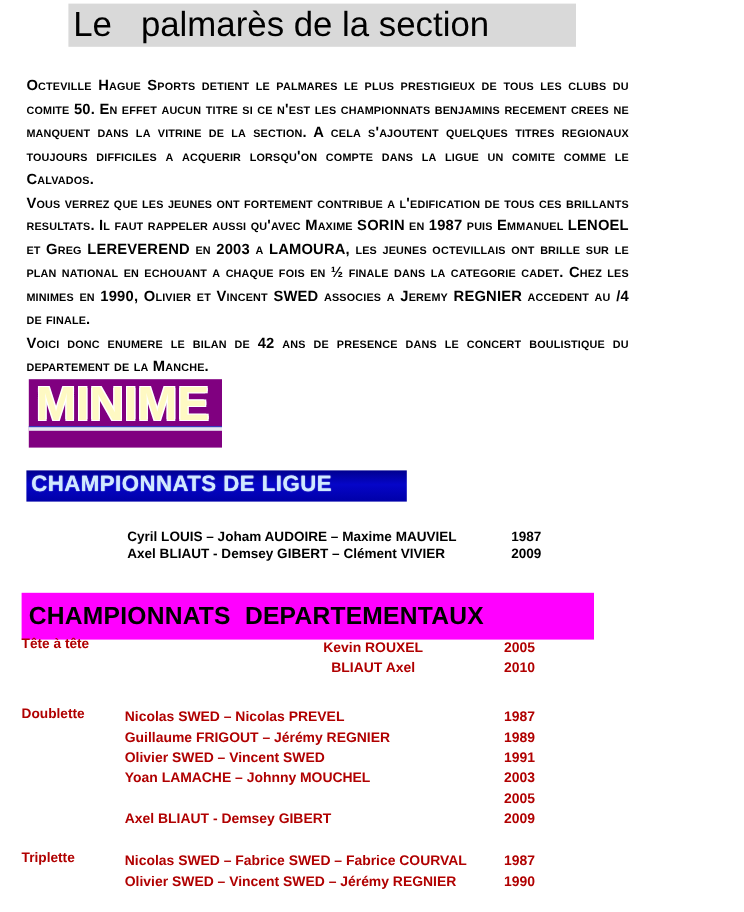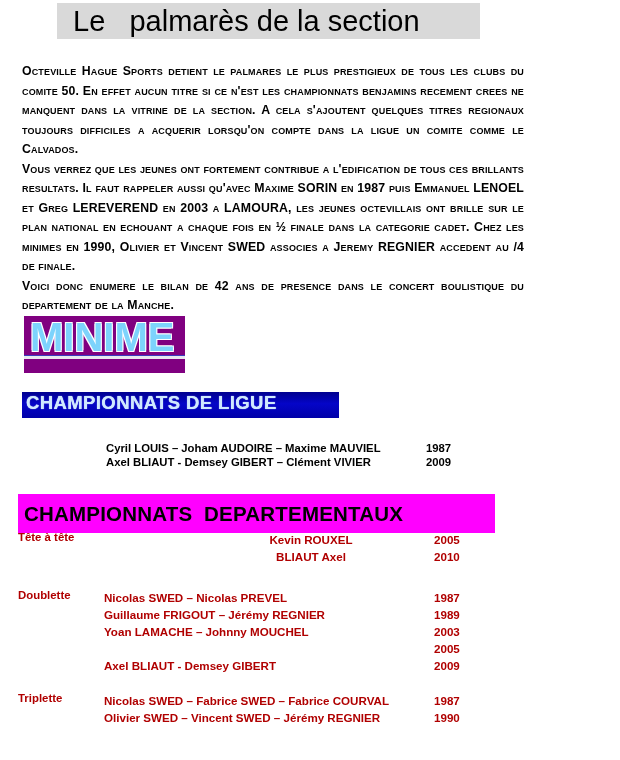--- a/index.html
+++ b/index.html
@@ -28,21 +28,21 @@
     align-items: center;
     justify-content: flex-start;
   }
   #title-banner .title-text {
     font-family: "Liberation Sans", sans-serif;
     font-size: 29px;
     font-weight: normal;
     letter-spacing: 0px;
     white-space: pre;
     color: #000000;
-    padding-left: 16px;
+    padding-left: 4px;
     line-height: 1;
   }
 
   
   #body-text {
     position: absolute;
     left: 22px;
     top: 62px;
     width: 502px;
   }
@@ -68,21 +68,21 @@
     height: 57px;
     background: #800080;
   }
   #minime-block .minime-text {
     position: absolute;
     left: 6px;
     top: -2px;
     font-family: "Liberation Sans", sans-serif;
     font-size: 40px;
     font-weight: bold;
-    color: #7dd3fc;
+    color: #fef9c3;
     letter-spacing: 0px;
     line-height: 46px;
     white-space: nowrap;
     text-shadow:
       -1px -1px 0 #ffffff,
        1px -1px 0 #ffffff,
       -1px  1px 0 #ffffff,
        1px  1px 0 #ffffff;
   }
   #minime-block .minime-rule {
@@ -187,21 +187,20 @@
     font-size: 11.6px;
     font-weight: bold;
     color: #b00000;
     white-space: nowrap;
   }
   .dep-section .row .names { display: inline; }
   .dep-section .row .year {
     position: absolute;
     left: 316px;
     top: 0;
-    margin-left: 14px;
   }
   #sec-tete { top: 0px; text-align: center; }
   #sec-doublette { margin-top: 24px; }
   #sec-triplette { margin-top: 18px; }
 </style>
 </head>
 <body>
 
 <div id="title-banner">
   <span class="title-text">Le   palmarès de la section</span>
@@ -258,20 +257,24 @@
     <div class="rows">
       <div class="row">
         <span class="names">Nicolas SWED – Nicolas PREVEL</span>
         <span class="year">1987</span>
       </div>
       <div class="row">
         <span class="names">Guillaume FRIGOUT – Jérémy REGNIER</span>
         <span class="year">1989</span>
       </div>
       <div class="row">
+        <span class="names">Olivier SWED – Vincent SWED</span>
+        <span class="year">1991</span>
+      </div>
+      <div class="row">
         <span class="names">Yoan LAMACHE – Johnny MOUCHEL</span>
         <span class="year">2003</span>
       </div>
       <div class="row">
         <span class="year">2005</span>
       </div>
       <div class="row">
         <span class="names">Axel BLIAUT -  Demsey GIBERT</span>
         <span class="year">2009</span>
       </div>

